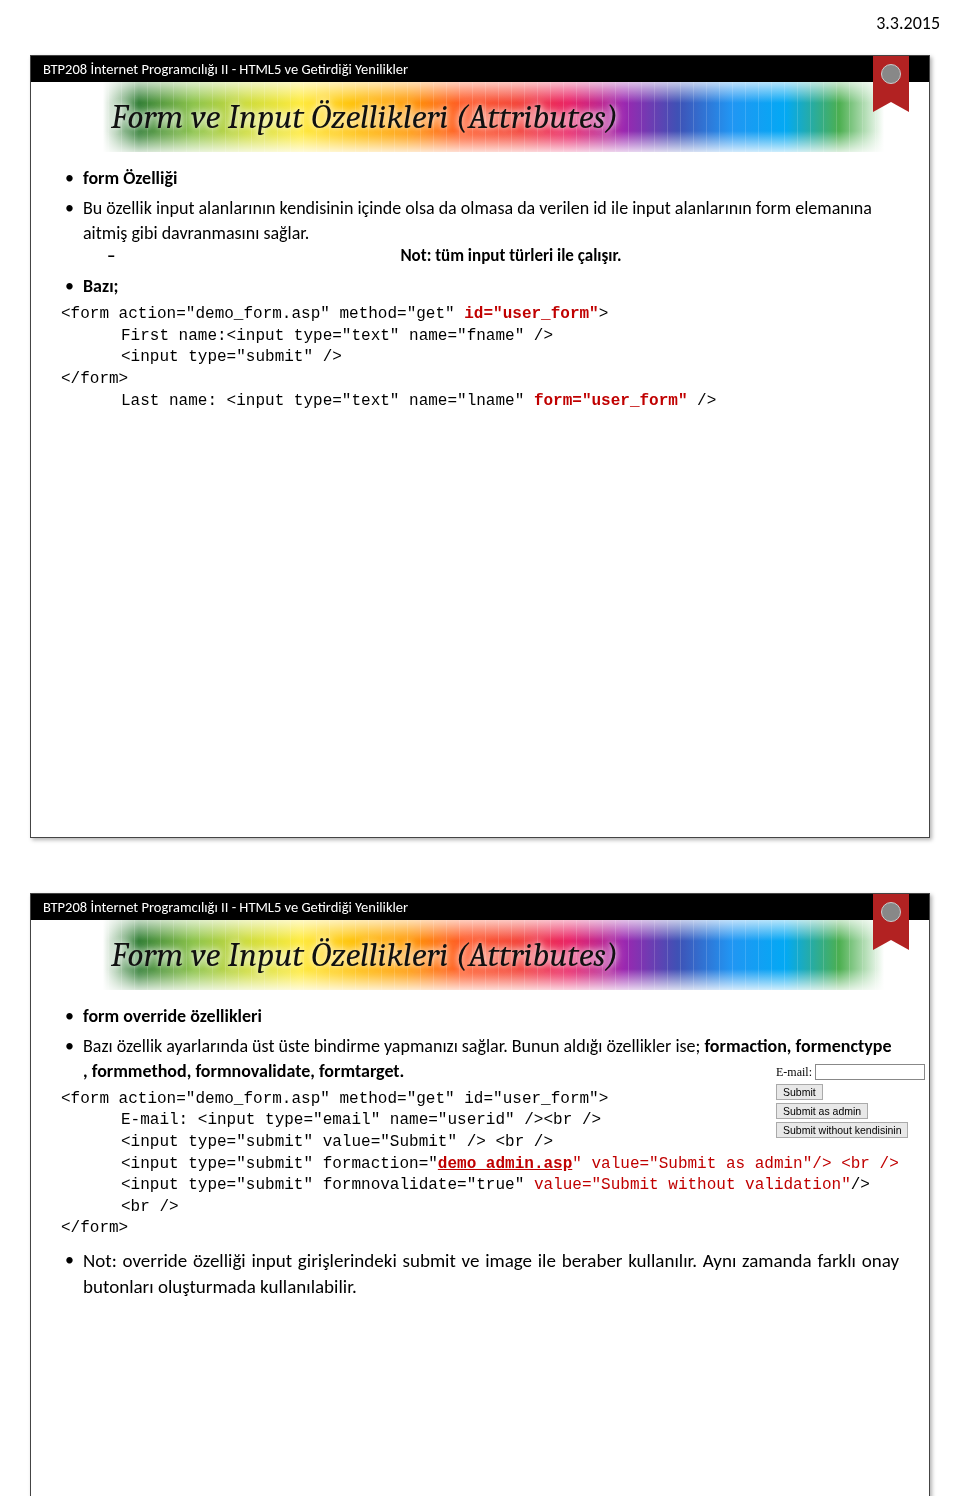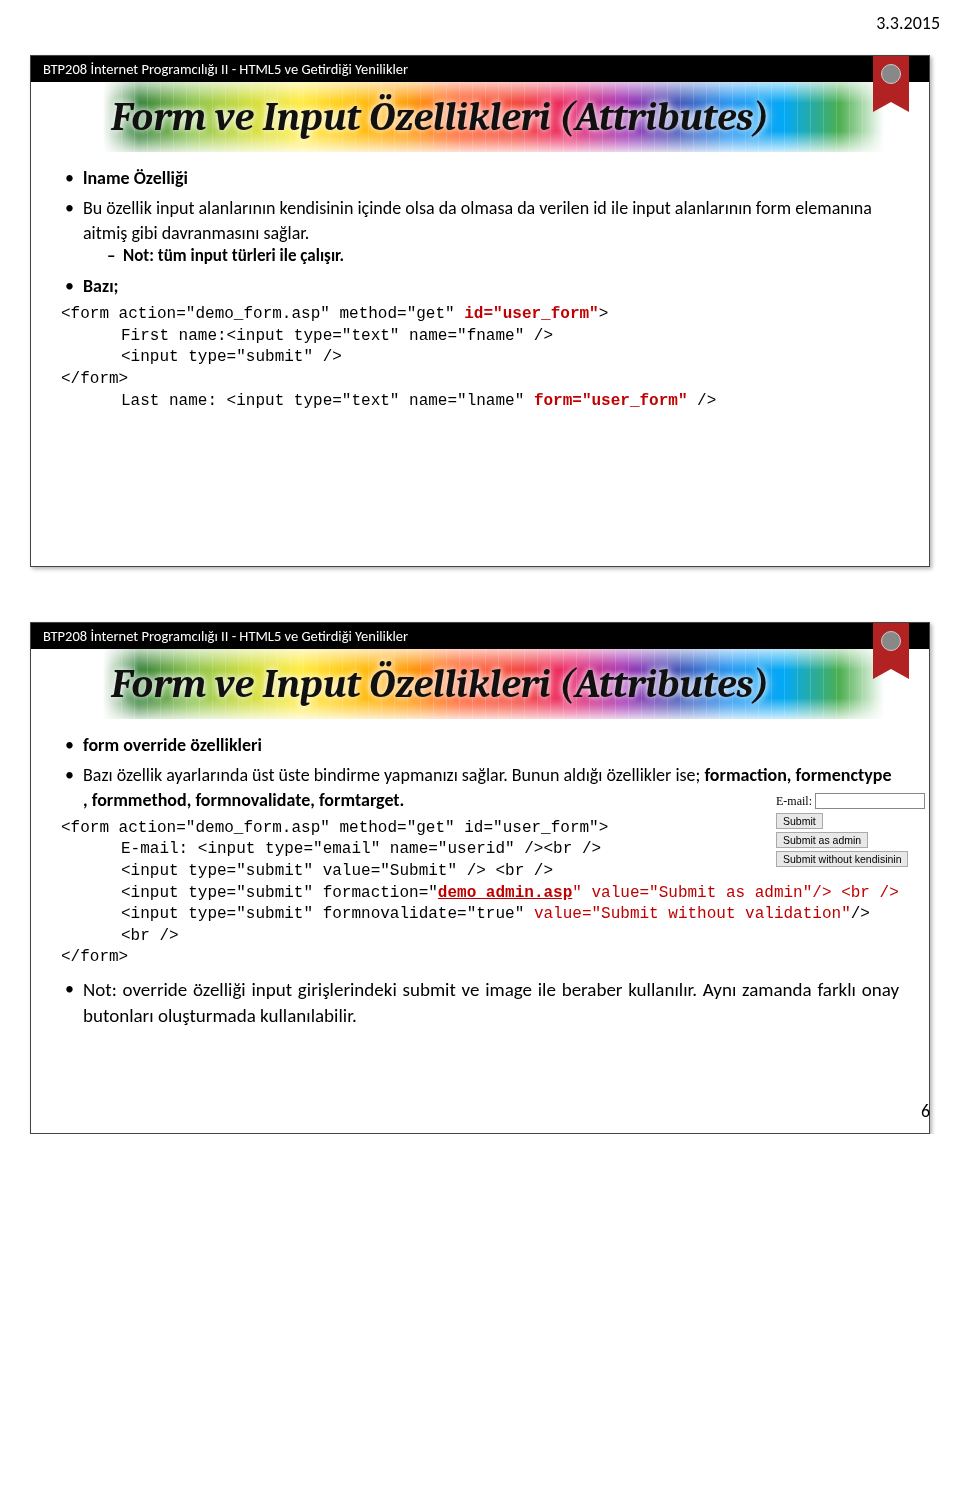--- a/index.html
+++ b/index.html
@@ -21,21 +21,21 @@
     position: absolute;
     bottom: 12px;
     right: 30px;
     font-size: 18px;
   }
   .slide {
     margin: 55px 30px 0 30px;
     border: 1px solid #444;
     box-shadow: 2px 2px 4px rgba(0,0,0,0.3);
     background: #fff;
-    height: 512px;
+    height: 783px;
     overflow: hidden;
     position: relative;
   }
   .slide-header {
     background: #000;
     color: #fff;
     font-size: 14.5px;
     padding: 4px 12px;
     position: relative;
   }
@@ -88,43 +88,43 @@
   }
   .rainbow:after {
     content:"";
     position:absolute;
     left:0; right:0; top:0;
     height:100%;
     background: linear-gradient(180deg, rgba(255,255,255,0.7) 0%, rgba(255,255,255,0) 30%, rgba(255,255,255,0) 70%, rgba(255,255,255,0.8) 100%);
     pointer-events:none;
   }
   .slide-title {
-    font-size: 40px;
-    font-weight: bold;
+    font-size: 34px;
+    font-weight: normal;
     font-style: italic;
     color: #111;
     z-index: 2;
     font-family: Cambria, Georgia, serif;
     text-shadow: 0 0 6px rgba(255,255,255,0.9), 0 0 12px rgba(255,255,255,0.9);
   }
   .slide-body {
     padding: 14px 30px 20px 30px;
     font-size: 18px;
     line-height: 1.35;
   }
   .slide-body ul { list-style: none; }
   .slide-body > ul > li { margin-bottom: 6px; padding-left: 22px; position: relative; }
   .slide-body > ul > li:before {
     content: "•";
     position: absolute;
     left: 4px;
     top: 0;
     font-size: 18px;
   }
-  .sub { padding-left: 40px; position: relative; font-size: 17px; }
+  .sub { padding-left: 40px; position: relative; font-size: 17px; text-align: center; }
   .sub:before { content: "–"; position: absolute; left: 24px; }
   .bold { font-weight: bold; }
   .code {
     font-family: "Courier New", monospace;
     font-size: 16px;
     line-height: 1.35;
     white-space: normal;
     margin-top: 2px;
   }
   .code .red { color: #c00000; }
@@ -175,21 +175,21 @@
     <span>BTP208 İnternet Programcılığı II - HTML5 ve Getirdiği Yenilikler</span>
   </div>
   <div class="ribbon">
       <div class="ribbon-logo"></div>
     </div>
   <div class="rainbow">
     <div class="slide-title">Form ve Input Özellikleri (Attributes)</div>
   </div>
   <div class="slide-body">
     <ul>
-      <li><span class="bold">lname Özelliği</span></li>
+      <li><span class="bold">form Özelliği</span></li>
       <li><span>Bu özellik input alanlarının kendisinin içinde olsa da olmasa da verilen id ile input alanlarının form elemanına aitmiş gibi davranmasını sağlar.</span>
         <div class="sub bold">Not: tüm input türleri ile çalışır.</div>
       </li>
       <li><span class="bold"><span>Bazı</span>;</span></li>
     </ul>
     <div class="code">
       <span class="ind0"><span>&lt;form action="demo_form.asp" method="get" </span><span class="red bold">id="user_form"</span><span>&gt;</span></span>
       <span class="ind1">First name:&lt;input type="text" name="fname" /&gt;</span>
       <span class="ind1">&lt;input type="submit" /&gt;</span>
       <span class="ind0">&lt;/form&gt;</span>

